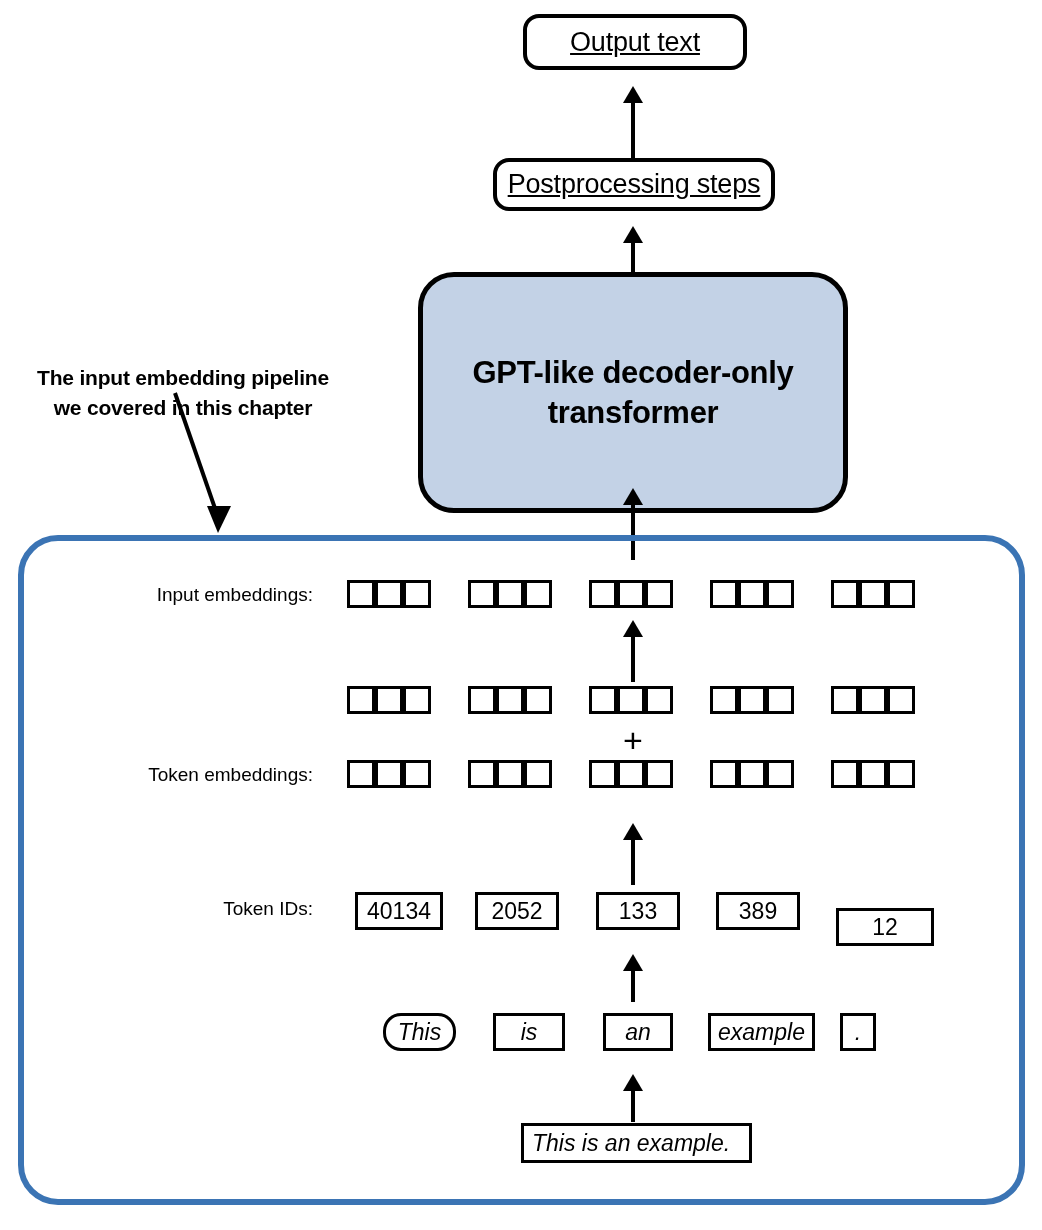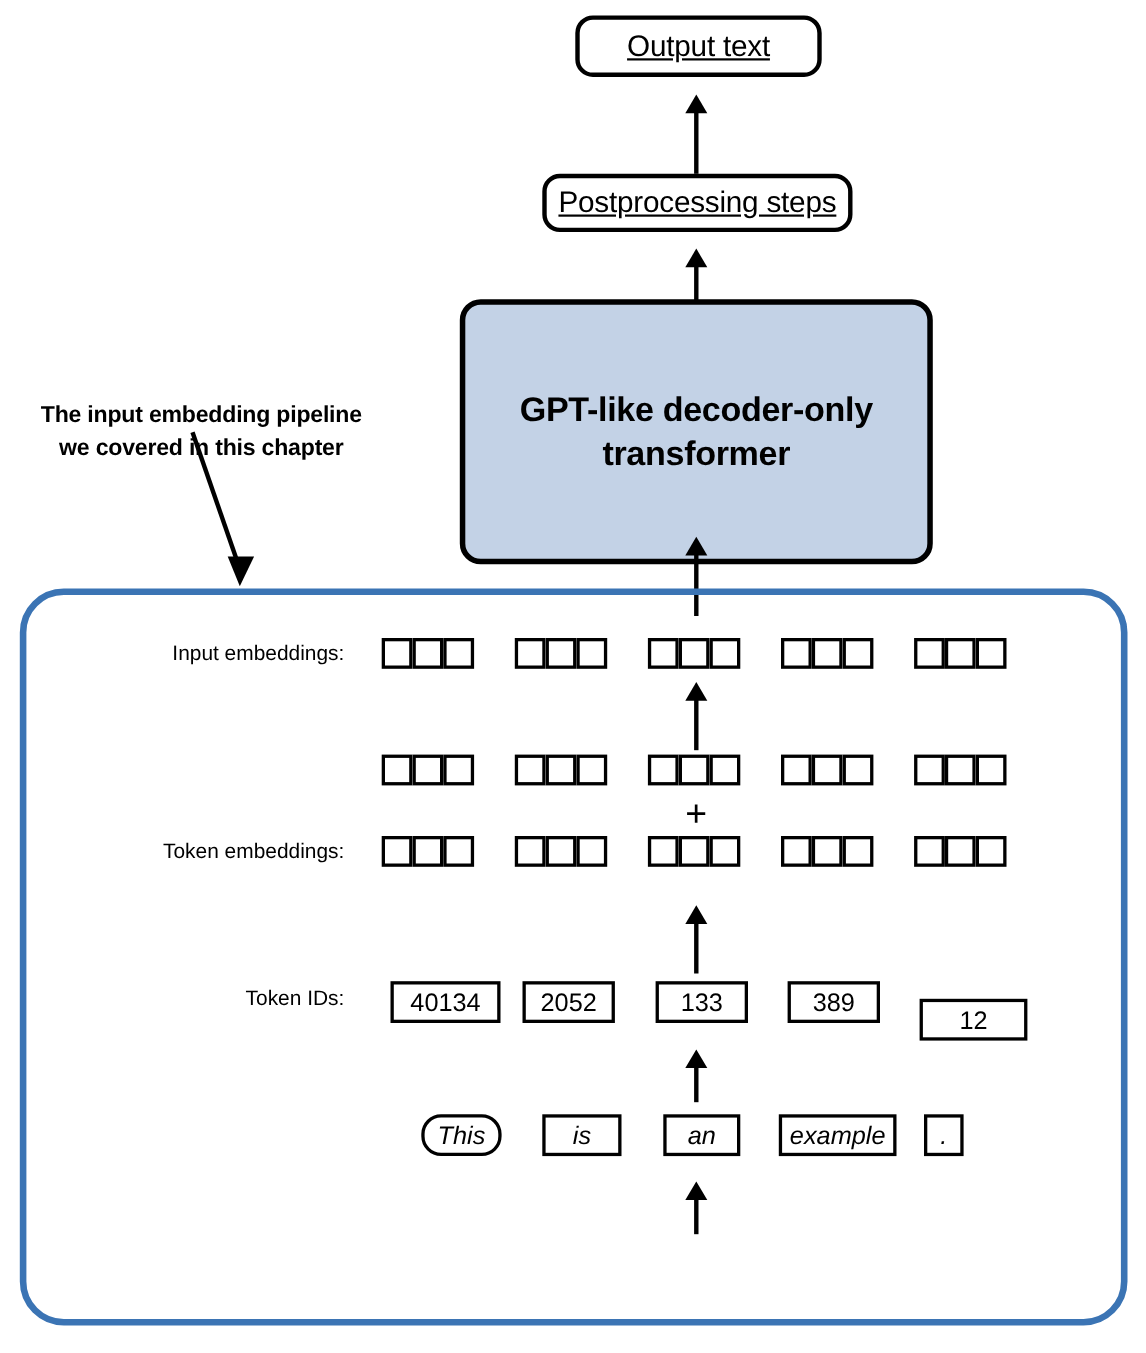--- a/index.html
+++ b/index.html
@@ -167,21 +167,21 @@
 
   <div class="pill" style="left:493px; top:158px; width:282px; height:53px;">
     <span>Postprocessing steps</span>
   </div>
 
   <div>
     <div class="arrow-shaft" style="left:631px; top:240px; height:67px;"></div>
     <div class="arrow-head" style="left:623px; top:226px;"></div>
   </div>
 
-  <div class="transformer" style="left:418px; top:272px; width:430px; height:241px; background:#c3d2e6;border-radius:19px;">
+  <div class="transformer" style="left:418px; top:272px; width:430px; height:241px; background:#c3d2e6;">
     <div class="tf-text">GPT-like
 decoder-only
 transformer</div>
   </div>
 
   <div>
     <div class="arrow-shaft" style="left:631px; top:502px; height:58px;"></div>
     <div class="arrow-head" style="left:623px; top:488px;"></div>
   </div>
 
@@ -292,21 +292,21 @@
   </div>
 
   <div>
     <div class="arrow-shaft" style="left:631px; top:838px; height:47px;"></div>
     <div class="arrow-head" style="left:623px; top:823px;"></div>
   </div>
 
   <div class="row-label" style="left:33px; top:899px; width:280px;">Token IDs:</div>
 
   <div class="tokrow" style="left:0px; top:892px; width:1042px;">
-    <div class="tokbox" style="left:355px; top:0px; width:100px;">40134</div>
+    <div class="tokbox" style="left:355px; top:0px; width:88px;">40134</div>
     <div class="tokbox" style="left:475px; top:0px; width:84px;">2052</div>
     <div class="tokbox" style="left:596px; top:0px; width:84px;">133</div>
     <div class="tokbox" style="left:716px; top:0px; width:84px;">389</div>
     <div class="tokbox" style="left:836px; top:0px; width:98px;margin-top:16px;">12</div>
   </div>
 
   <div>
     <div class="arrow-shaft" style="left:631px; top:968px; height:34px;"></div>
     <div class="arrow-head" style="left:623px; top:954px;"></div>
   </div>
@@ -319,14 +319,15 @@
     <div class="tokbox italic" style="left:708px; top:0px; width:107px;">example</div>
     <div class="tokbox italic" style="left:840px; top:0px; width:36px;">.</div>
   </div>
 
   <div>
     <div class="arrow-shaft" style="left:631px; top:1088px; height:34px;"></div>
     <div class="arrow-head" style="left:623px; top:1074px;"></div>
   </div>
 
 
+  <div class="inputbox" style="left:521px; top:1123px; width:231px; height:40px;">This is an example.</div>
 
 </div>
 
 </body></html>

